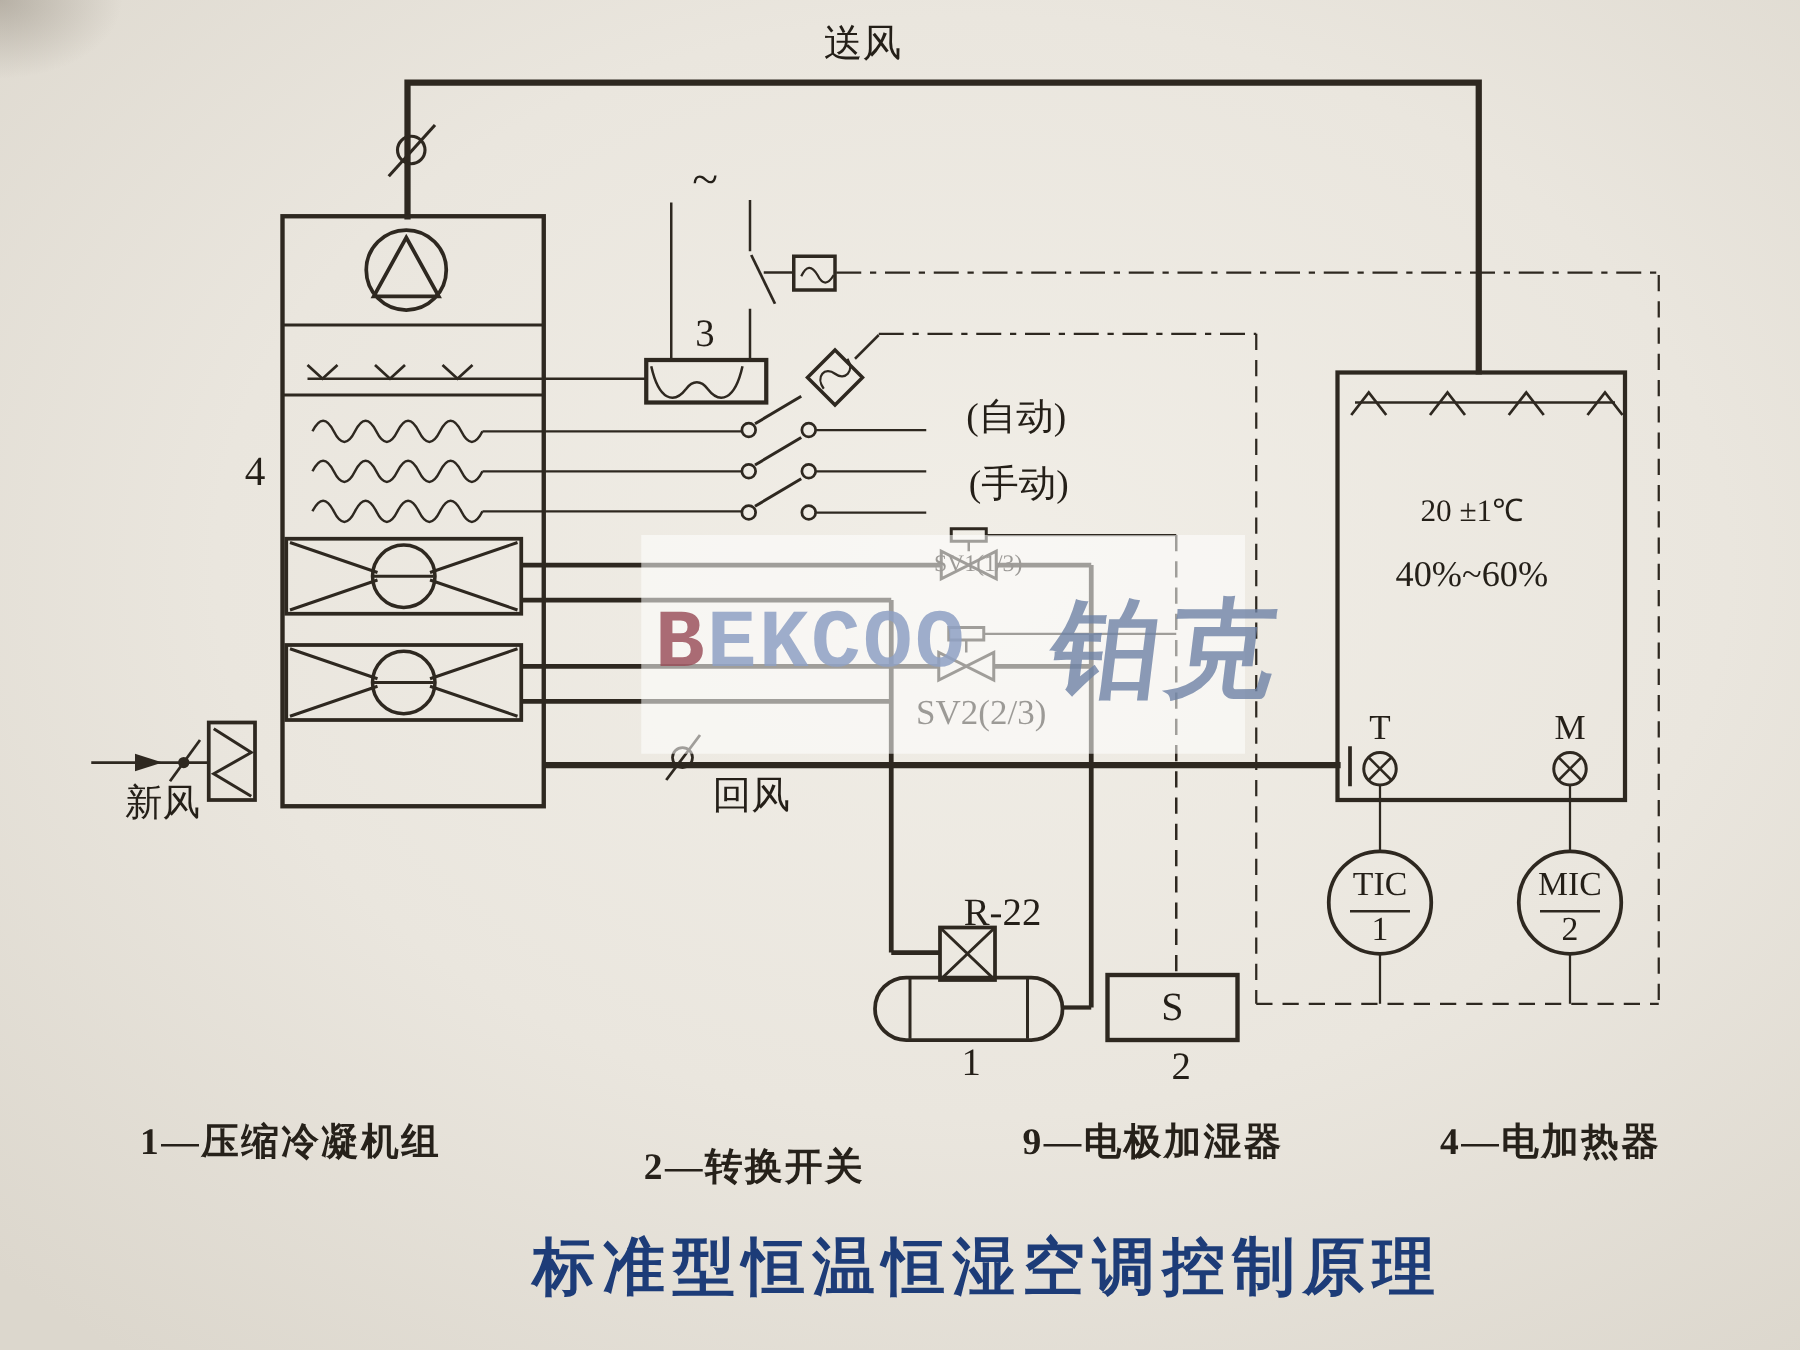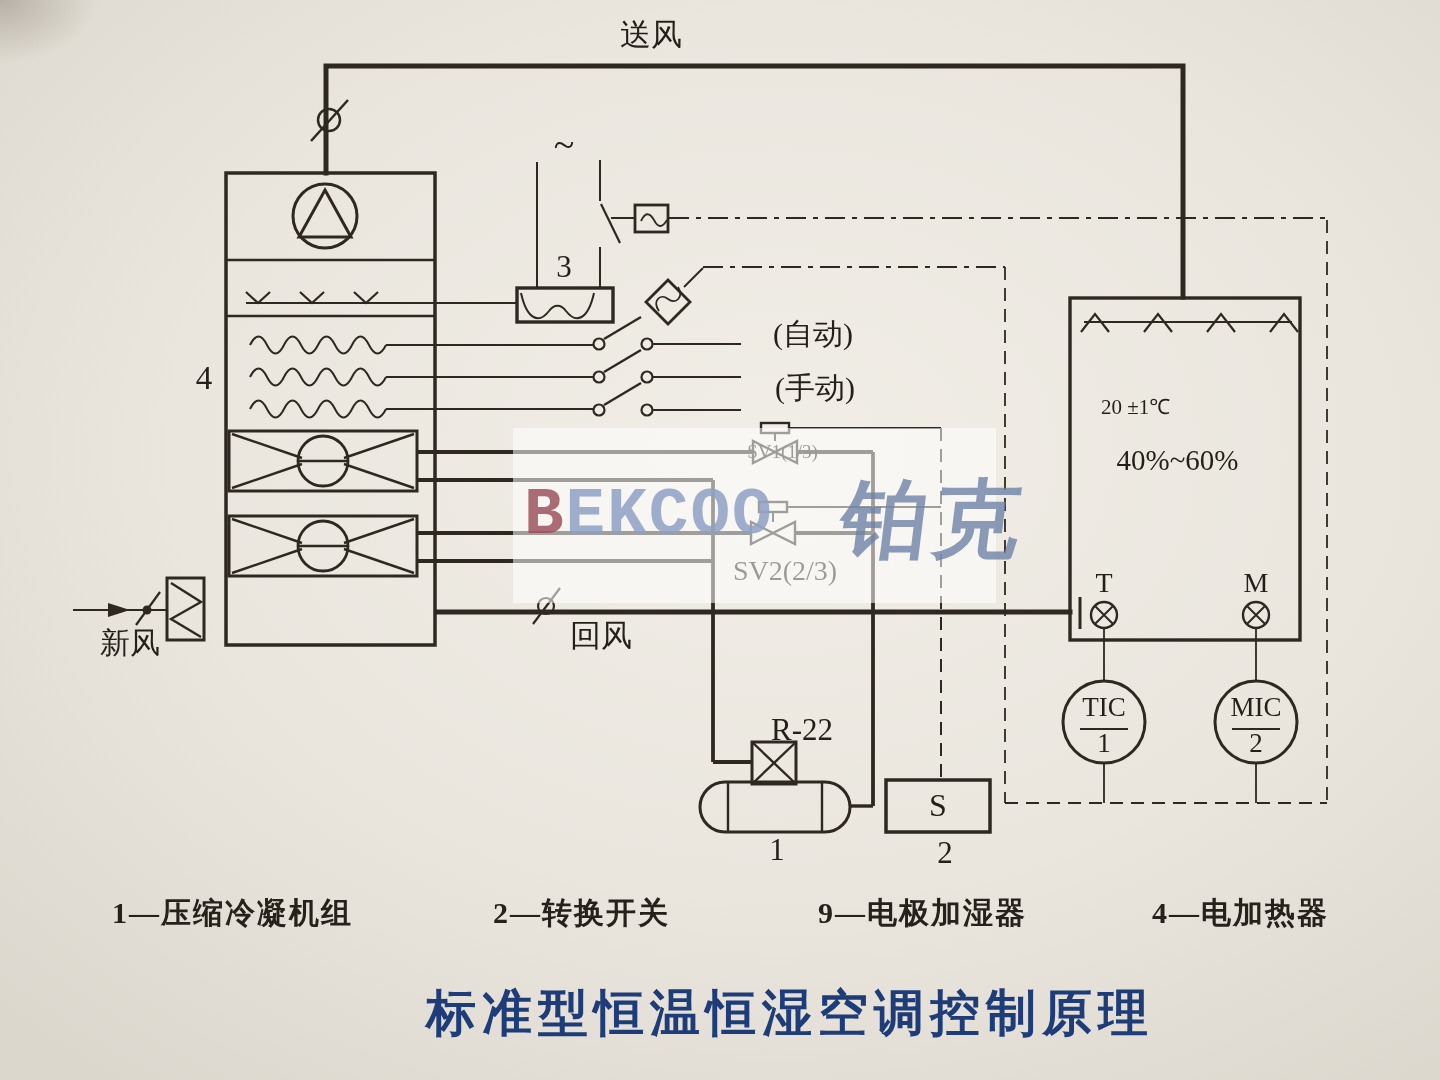--- a/index.html
+++ b/index.html
@@ -206,40 +206,40 @@
     </g>
   </svg>
 
   <div class="lbl under" style="left:705px;top:442px;width:155px;font-size:19px;font-family:Liberation Serif, serif;">SV1(1/3)</div>
   <div class="lbl under" style="left:705px;top:556px;width:160px;font-size:28px;">SV2(2/3)</div>
 
   <div class="wm-box" style="left:513px;top:428px;width:483px;height:175px;"></div>
   <div class="wm-latin" style="left:524px;top:478px;"><span class="wm-b">B</span><span>EKCOO</span></div>
   <div class="wm-cjk" style="left:842px;top:462px;">铂克</div>
 
-  <div class="lbl" style="left:606px;top:18px;width:90px;font-size:31px;">送风</div>
+  <div class="lbl" style="left:645px;top:18px;width:90px;font-size:31px;">送风</div>
   <div class="lbl" style="left:556px;top:619px;width:90px;font-size:31px;">回风</div>
   <div class="lbl" style="left:88px;top:626px;width:84px;font-size:30px;">新风</div>
   <div class="lbl" style="left:544px;top:124px;width:40px;font-size:38px;">~</div>
   <div class="lbl" style="left:544px;top:250px;width:40px;font-size:31px;">3</div>
   <div class="lbl" style="left:184px;top:360px;width:40px;font-size:33px;">4</div>
   <div class="lbl" style="left:748px;top:317px;width:130px;font-size:30px;">(自动)</div>
   <div class="lbl" style="left:750px;top:371px;width:130px;font-size:30px;">(手动)</div>
-  <div class="lbl" style="left:1053px;top:396px;width:165px;font-size:21px;">20 ±1℃</div>
+  <div class="lbl" style="left:1095px;top:396px;width:165px;font-size:25px;">20 ±1℃</div>
   <div class="lbl" style="left:1090px;top:445px;width:175px;font-size:29px;">40%~60%</div>
   <div class="lbl" style="left:1088px;top:568px;width:32px;font-size:28px;">T</div>
   <div class="lbl" style="left:1240px;top:568px;width:32px;font-size:28px;">M</div>
   <div class="lbl" style="left:1072px;top:693px;width:64px;font-size:27px;">TIC</div>
   <div class="lbl" style="left:1072px;top:729px;width:64px;font-size:27px;">1</div>
   <div class="lbl" style="left:1224px;top:693px;width:64px;font-size:27px;">MIC</div>
   <div class="lbl" style="left:1224px;top:729px;width:64px;font-size:27px;">2</div>
   <div class="lbl" style="left:756px;top:677px;width:92px;font-size:31px;margin-top:36px;">R-22</div>
   <div class="lbl" style="left:760px;top:833px;width:34px;font-size:31px;">1</div>
   <div class="lbl" style="left:910px;top:788px;width:56px;font-size:32px;">S</div>
   <div class="lbl" style="left:928px;top:836px;width:34px;font-size:31px;">2</div>
 
   <div class="legend-item" style="left:112px;">1—压缩冷凝机组</div>
-  <div class="legend-item" style="left:493px;">2—转换开关</div>
+  <div class="legend-item" style="left:515px;margin-top:20px;">2—转换开关</div>
   <div class="legend-item" style="left:818px;">9—电极加湿器</div>
   <div class="legend-item" style="left:1152px;">4—电加热器</div>
   <div class="title">标准型恒温恒湿空调控制原理</div>
 
 </div>
 
 </body></html>

